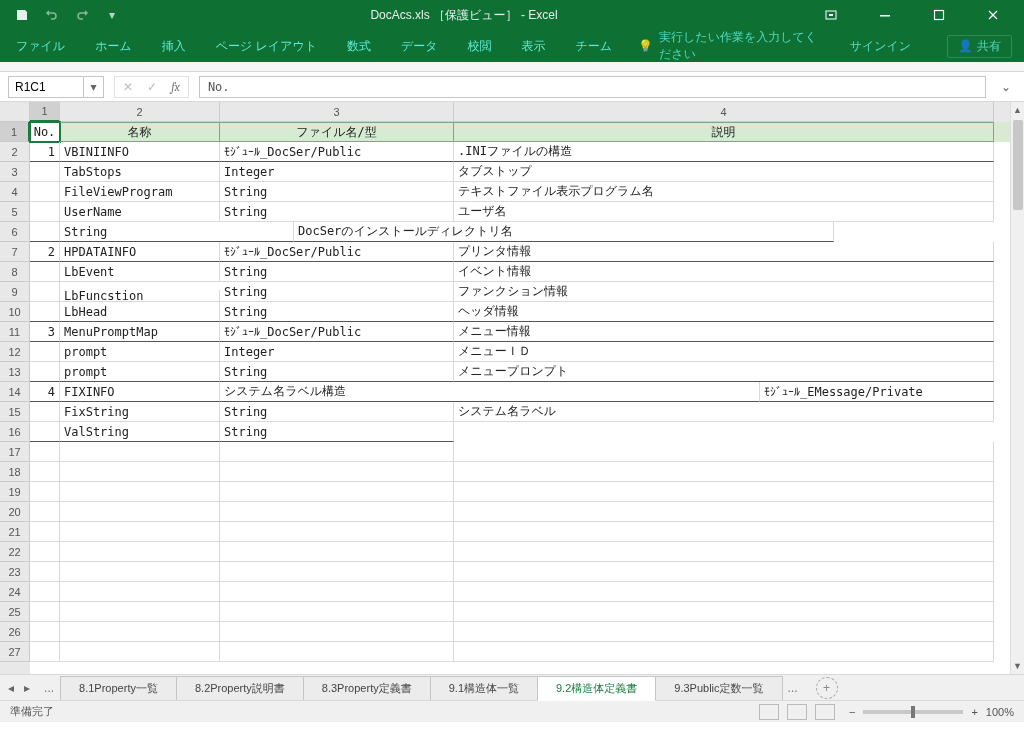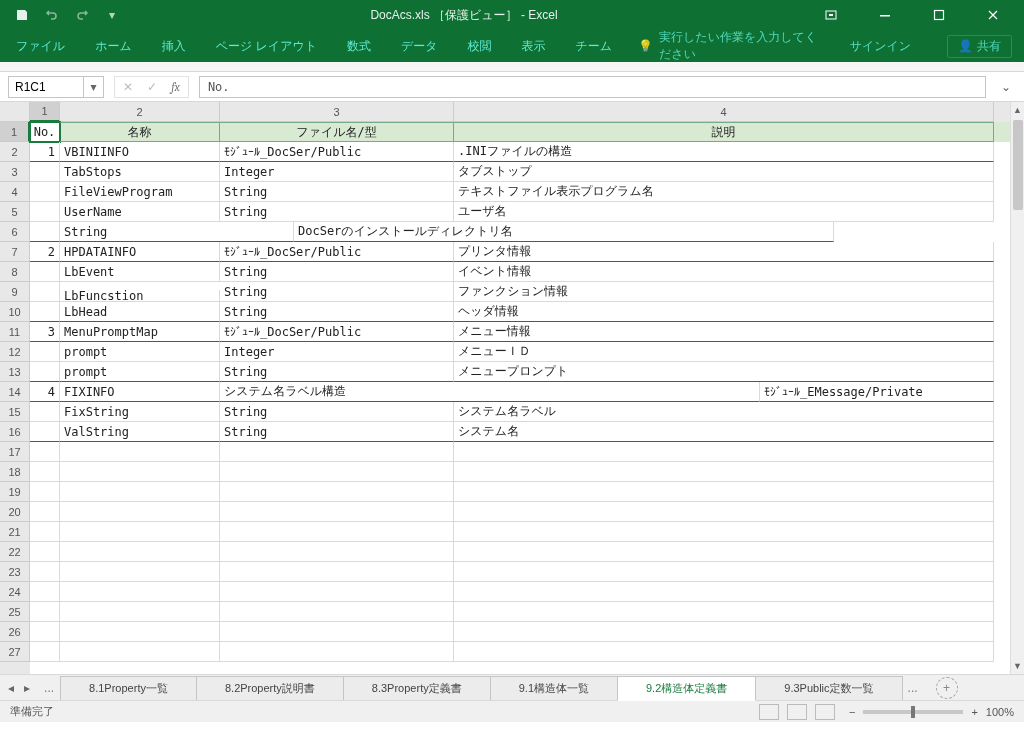--- a/index.html
+++ b/index.html
@@ -40,21 +40,21 @@
 .row.bold .cell { border-bottom: 1px solid #555; }
 .cell.c1 { justify-content: flex-end; }
 .sel-cell { outline: 2px solid #1a7a3e; outline-offset: -1px; background: #fff; }
 .vscroll { position: absolute; right: 0; top: 0; width: 14px; bottom: 0; background: #f0f0f0; border-left: 1px solid #ddd; }
 .vscroll .up, .vscroll .down { height: 16px; display: flex; align-items: center; justify-content: center; color: #666; font-size: 9px; }
 .vscroll .thumb { position: absolute; top: 18px; left: 2px; width: 10px; height: 90px; background: #c7c7c7; border-radius: 2px; }
 .tabsbar { height: 26px; background: #f0f0f0; border-top: 1px solid #d8d8d8; display: flex; align-items: center; padding: 0 8px; }
 .tabsbar .nav { display: flex; gap: 10px; color: #666; padding-right: 8px; }
 .tabsbar .dots { color: #777; padding: 0 6px; }
 .tabsbar .tabs { display: flex; align-items: flex-end; }
-.tabsbar .st { padding: 4px 28px; border: 1px solid #c5c5c5; border-bottom: none; background: #ececec; margin-right: -1px; font-size: 11px; color: #444; cursor: pointer; }
+.tabsbar .st { padding: 4px 18px; border: 1px solid #c5c5c5; border-bottom: none; background: #ececec; margin-right: -1px; font-size: 11px; color: #444; cursor: pointer; }
 .tabsbar .st.active { background: #fff; color: #1a7a3e; border-bottom: 1px solid #fff; position: relative; top: 1px; }
 .tabsbar .add { width: 22px; height: 22px; border: 1px dashed #aaa; border-radius: 50%; display: flex; align-items: center; justify-content: center; color: #888; margin-left: 12px; font-size: 12px; }
 .tabsbar .hs { flex: 1; }
 .statusbar { height: 22px; background: #f0f0f0; border-top: 1px solid #d8d8d8; display: flex; align-items: center; padding: 0 10px; font-size: 11px; color: #555; }
 .statusbar .sp { flex: 1; }
 .statusbar .views { display: flex; gap: 8px; margin-right: 14px; }
 .statusbar .vb { width: 20px; height: 16px; border: 1px solid #bbb; }
 .statusbar .zoom { display: flex; align-items: center; gap: 8px; }
 .statusbar .slider { width: 100px; height: 4px; background: #c8c8c8; position: relative; }
 .statusbar .slider .knob { position: absolute; left: 48px; top: -4px; width: 4px; height: 12px; background: #777; }
@@ -269,21 +269,20 @@
       <div class="row">
         <div class="cell c1" style="width: 30px;"></div>
         <div class="cell" style="width: 160px;">FixString</div>
         <div class="cell" style="width: 234px;">String</div>
         <div class="cell" style="width: 540px;">システム名ラベル</div>
       </div>
       <div class="row bold">
         <div class="cell c1" style="width: 30px;"></div>
         <div class="cell" style="width: 160px;">ValString</div>
         <div class="cell" style="width: 234px;">String</div>
-        <div class="cell" style="width: 540px;">システム名</div>
       </div>
       <div class="row">
         <div class="cell" style="width: 30px;"></div>
         <div class="cell" style="width: 160px;"></div>
         <div class="cell" style="width: 234px;"></div>
         <div class="cell" style="width: 540px;"></div>
       </div>
       <div class="row">
         <div class="cell" style="width: 30px;"></div>
         <div class="cell" style="width: 160px;"></div>

